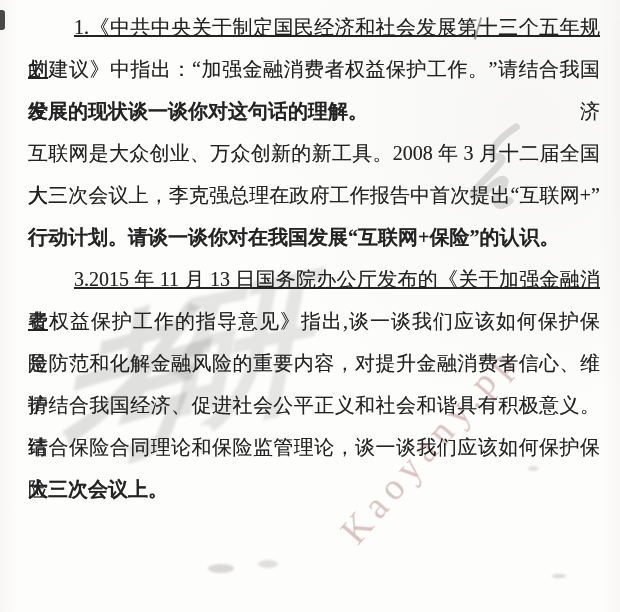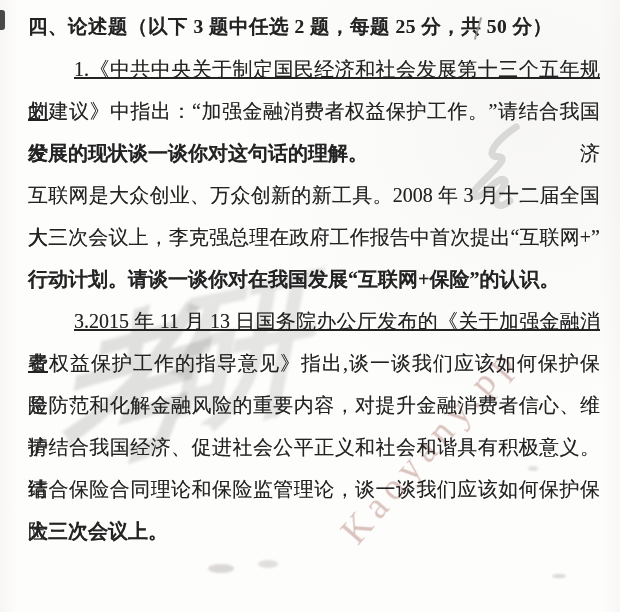--- a/index.html
+++ b/index.html
@@ -106,21 +106,20 @@
   <div class="wm-char c1">考</div>
   <div class="wm-char c2">研</div>
 
   <svg class="scribble" viewBox="0 0 80 105">
     <path d="M58 6 C40 22, 30 40, 44 38 C58 36, 36 58, 26 74
              C20 83, 30 84, 40 70 C52 54, 60 58, 50 74
              C44 84, 52 92, 62 80" fill="none" stroke="#b5b5b5" stroke-width="7" stroke-linecap="round" opacity="0.8"></path>
   </svg>
 
   <div class="textblock">
-    <div class="header">四、论述题（以下 3 题中任选 2 题，每题 25 分，共 50 分）</div>
     <div class="line start">1.《中共中央关于制定国民经济和社会发展第十三个五年规划</div>
     <div class="line">的建议》中指出：“加强金融消费者权益保护工作。”请结合我国经济</div>
     <div class="line end">发展的现状谈一谈你对这句话的理解。</div>
     <div class="line">互联网是大众创业、万众创新的新工具。2008 年 3 月十二届全国人</div>
     <div class="line">大三次会议上，李克强总理在政府工作报告中首次提出“互联网+”</div>
     <div class="line end">行动计划。请谈一谈你对在我国发展“互联网+保险”的认识。</div>
     <div class="line start">3.2015 年 11 月 13 日国务院办公厅发布的《关于加强金融消费</div>
     <div class="line">者权益保护工作的指导意见》指出,谈一谈我们应该如何保护保险，</div>
     <div class="line">是防范和化解金融风险的重要内容，对提升金融消费者信心、维护</div>
     <div class="line">请结合我国经济、促进社会公平正义和社会和谐具有积极意义。请</div>

